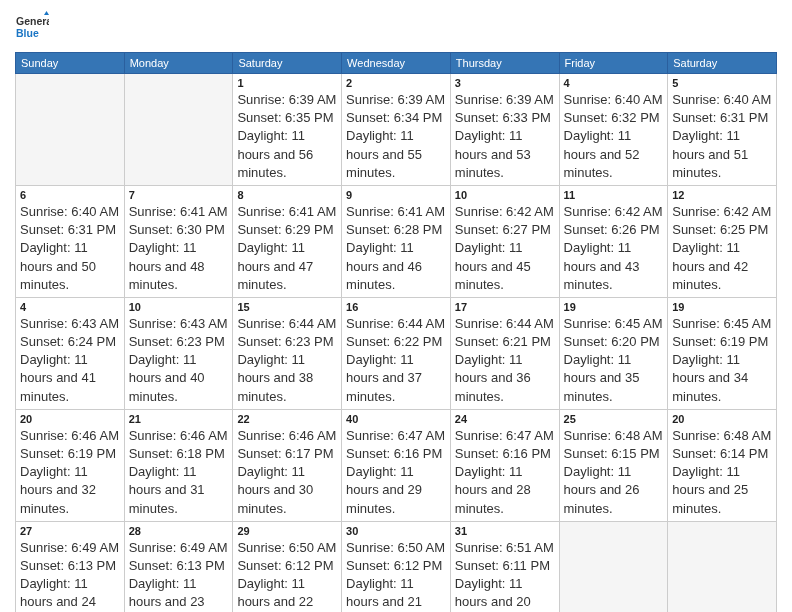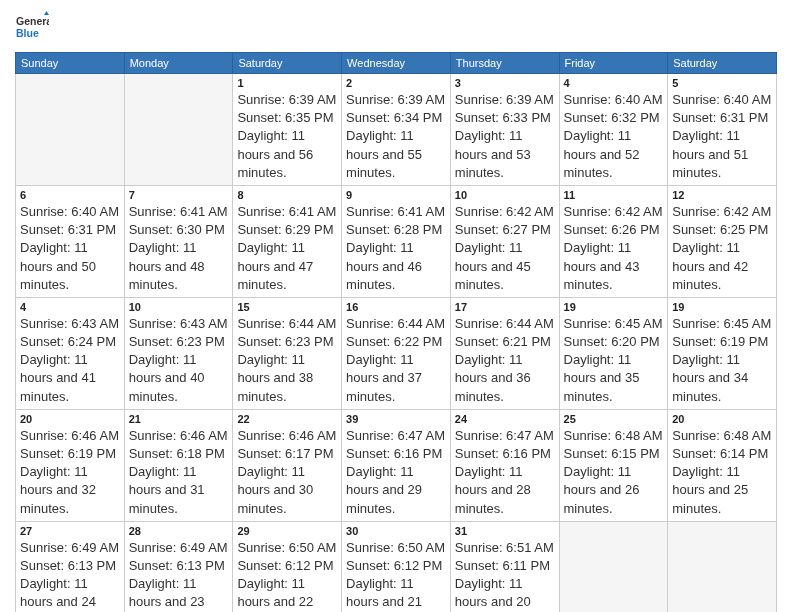--- a/index.html
+++ b/index.html
@@ -289,21 +289,21 @@
           </td>
           <td>
             <span class="day-number">22</span>
         <div class="cell-info">
           Sunrise: 6:46 AM<br>
           Sunset: 6:17 PM<br>
           Daylight: 11 hours and 30 minutes.
         </div>
           </td>
           <td>
-            <span class="day-number">39</span>
+            <span class="day-number">40</span>
         <div class="cell-info">
           Sunrise: 6:47 AM<br>
           Sunset: 6:16 PM<br>
           Daylight: 11 hours and 29 minutes.
         </div>
           </td>
           <td>
             <span class="day-number">24</span>
         <div class="cell-info">
           Sunrise: 6:47 AM<br>

